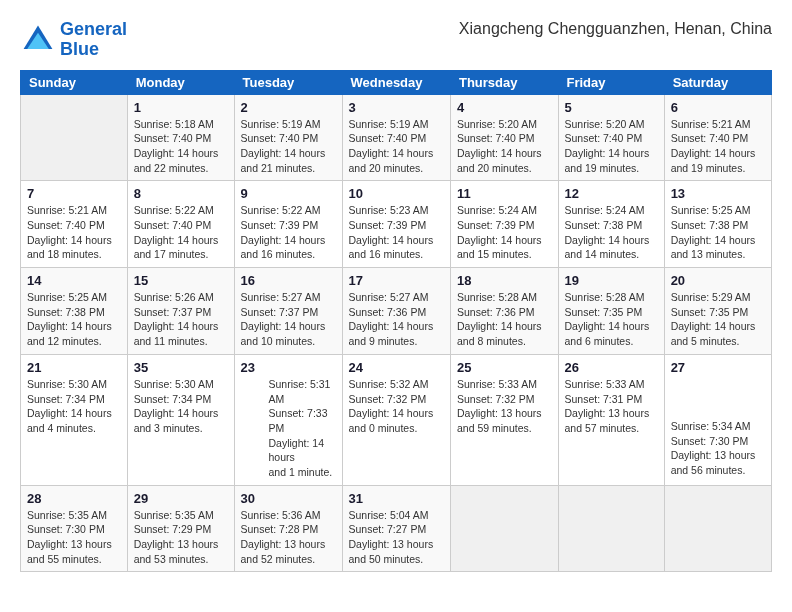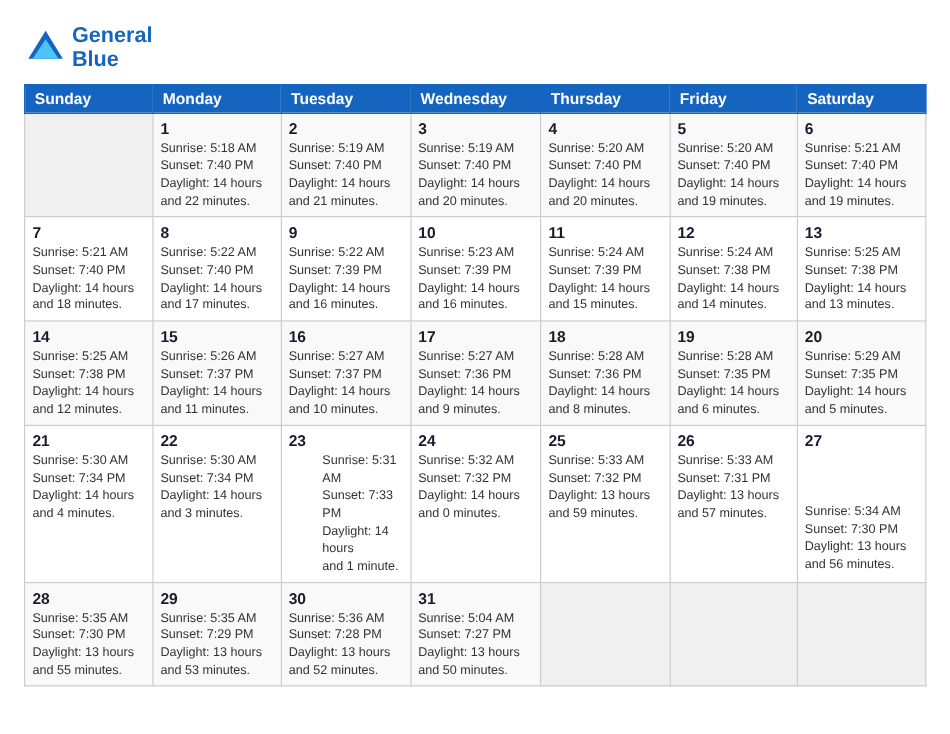--- a/index.html
+++ b/index.html
@@ -99,20 +99,21 @@
     <svg class="logo-icon" viewBox="0 0 40 40">
       <polygon points="20,4 36,30 4,30" fill="#1565c0"></polygon>
       <polygon points="20,12 32,30 8,30" fill="#4fc3f7"></polygon>
     </svg>
     <div class="logo-text">
       <div><span>General</span></div>
       <div><span style="color:#1565c0;">Blue</span></div>
     </div>
   </div>
   <div class="title-block">
+    <div class="location">Xiangcheng Chengguanzhen, Henan, China</div>
   </div>
 </div>
 
 <table>
   <thead>
     <tr id="weekday-header">
     <th>Sunday</th>
         <th>Monday</th>
         <th>Tuesday</th>
         <th>Wednesday</th>
@@ -271,21 +272,21 @@
       </tr>
       <tr>
         <td>
           <span class="day-num">21</span>
           <div class="day-info" style="white-space: pre-line;">Sunrise: 5:30 AM
 Sunset: 7:34 PM
 Daylight: 14 hours
 and 4 minutes.</div>
         </td>
         <td>
-          <span class="day-num">22</span>
+          <span class="day-num">35</span>
           <div class="day-info" style="white-space: pre-line;">Sunrise: 5:30 AM
 Sunset: 7:34 PM
 Daylight: 14 hours
 and 3 minutes.</div>
         </td>
         <td>
           <span class="day-num">23</span>
           <div class="day-info" style="white-space: pre-line; margin-left: 28px;">Sunrise: 5:31 AM
 Sunset: 7:33 PM
 Daylight: 14 hours

